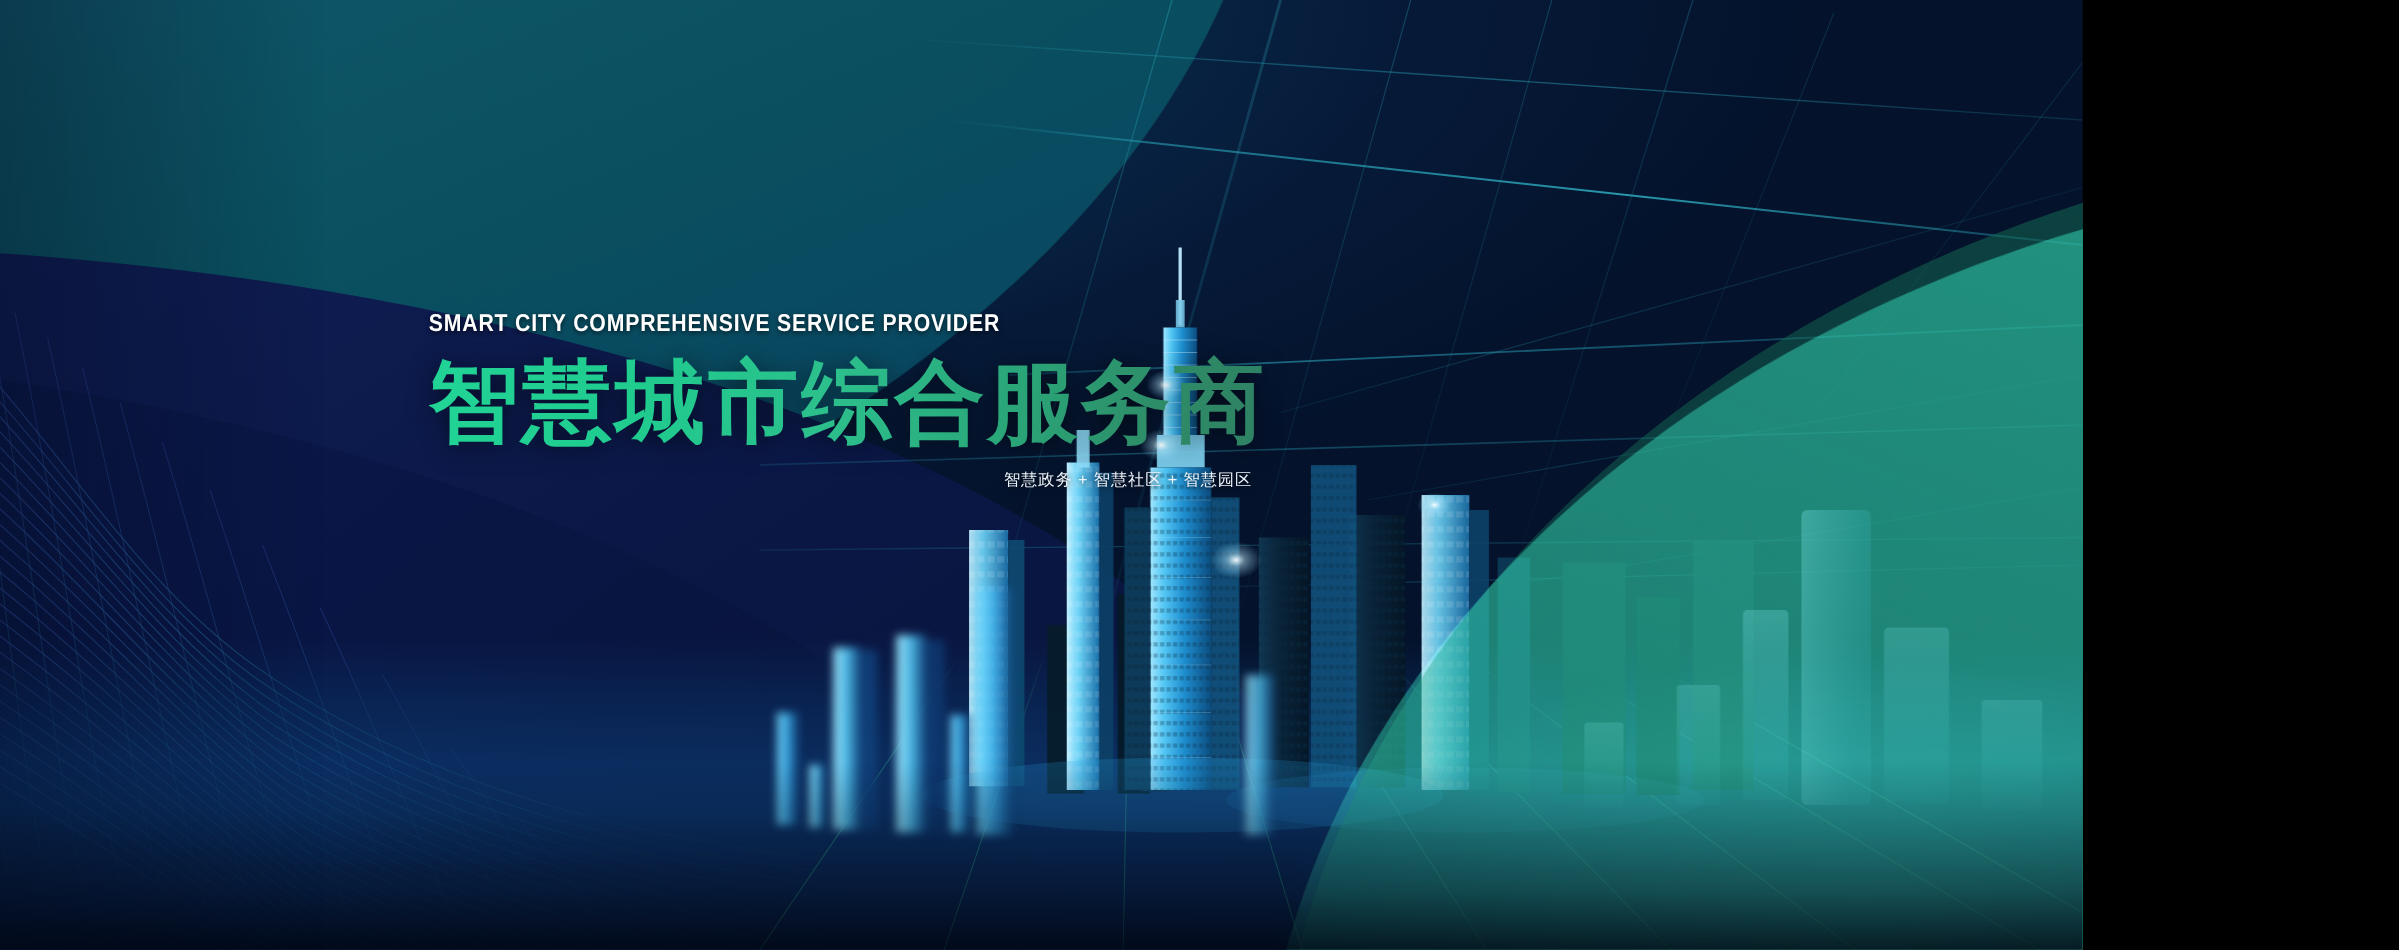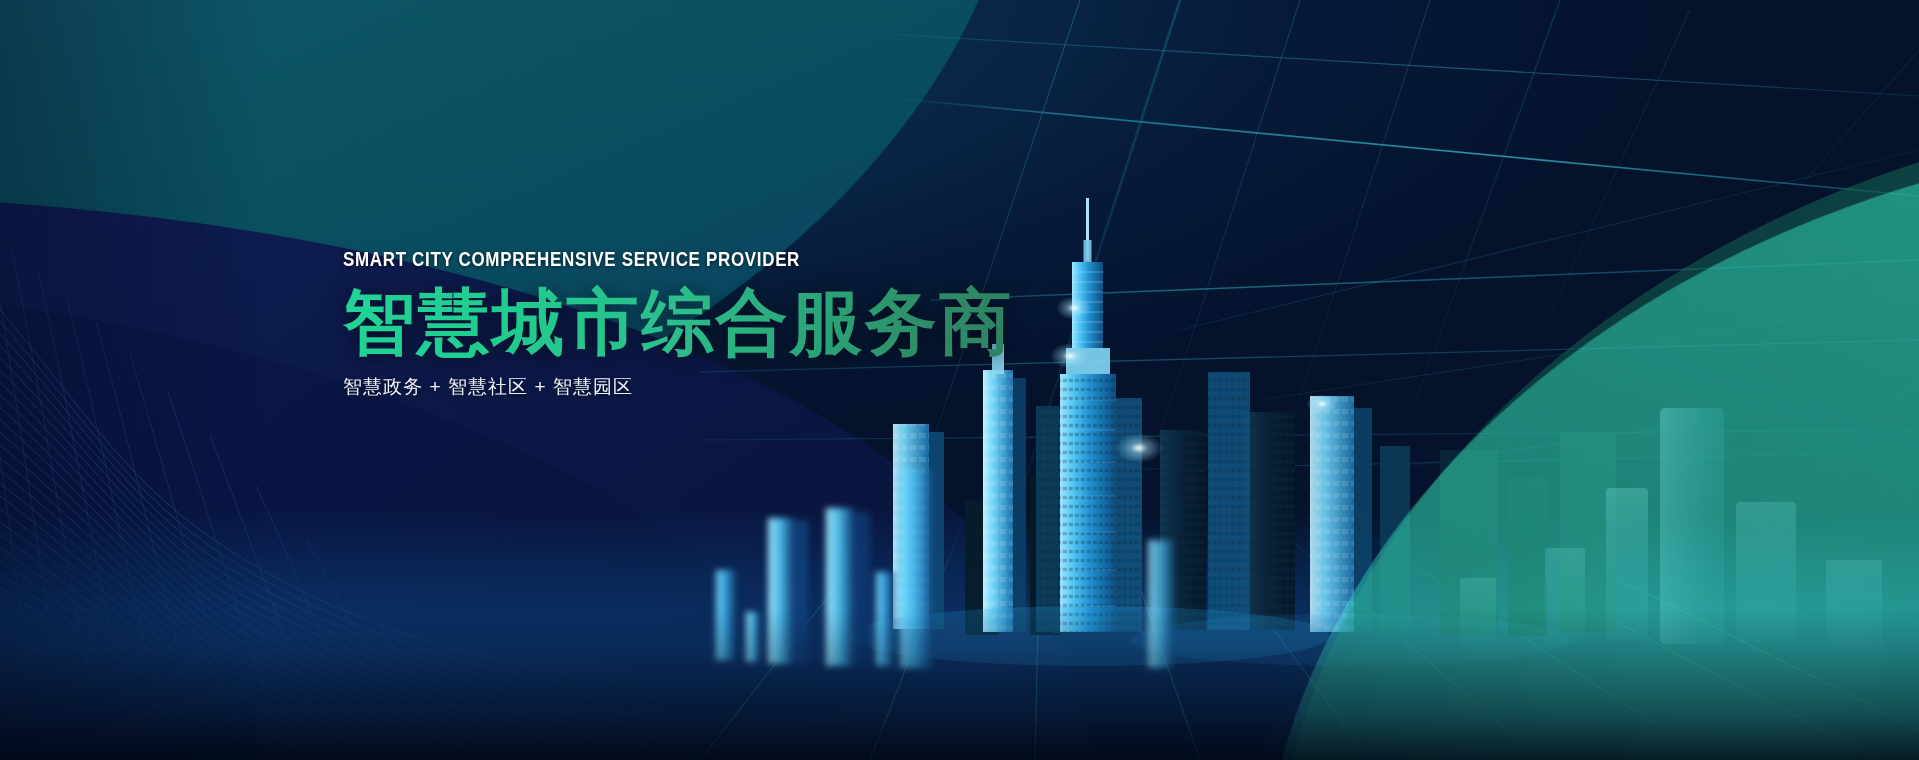--- a/index.html
+++ b/index.html
@@ -2,21 +2,21 @@
 <html><head>
 <meta charset="utf-8">
 <style>
   html, body {
     margin: 0;
     padding: 0;
     background: #000;
   }
   #banner {
     position: relative;
-    width: 1919px;
+    width: 1666px;
     height: 760px;
     overflow: hidden;
     background: #04122b;
     font-family: "Liberation Sans", "DejaVu Sans", sans-serif;
   }
 
   
   .layer { position: absolute; inset: 0; }
 
   .bg-base {
@@ -145,28 +145,29 @@
     white-space: nowrap;
     margin: 0 0 16px 0;
     background: linear-gradient(100deg, #21d496 0%, #20cb8e 26%, #2cbf8c 48%, #2aa578 70%, #2e8a66 88%, #2e8163 100%);
     -webkit-background-clip: text;
     background-clip: text;
     color: transparent;
     -webkit-text-fill-color: transparent;
     filter: drop-shadow(0 3px 10px rgba(0,0,0,0.55));
   }
   .subline {
-    font-size: 19px;
+    font-size: 13px;
     font-weight: 400;
     letter-spacing: 0.055em;
     color: #eef4fb;
     white-space: nowrap;
-    margin: 0;
+    margin: 12px;
     line-height: 1;
     text-shadow: 0 1px 6px rgba(0,0,0,0.7);
+    text-align: right;
   }
 </style>
 </head>
 <body>
 
 <div id="banner">
 
   <div class="layer bg-base"></div>
 
   <div class="wave-teal"></div>

